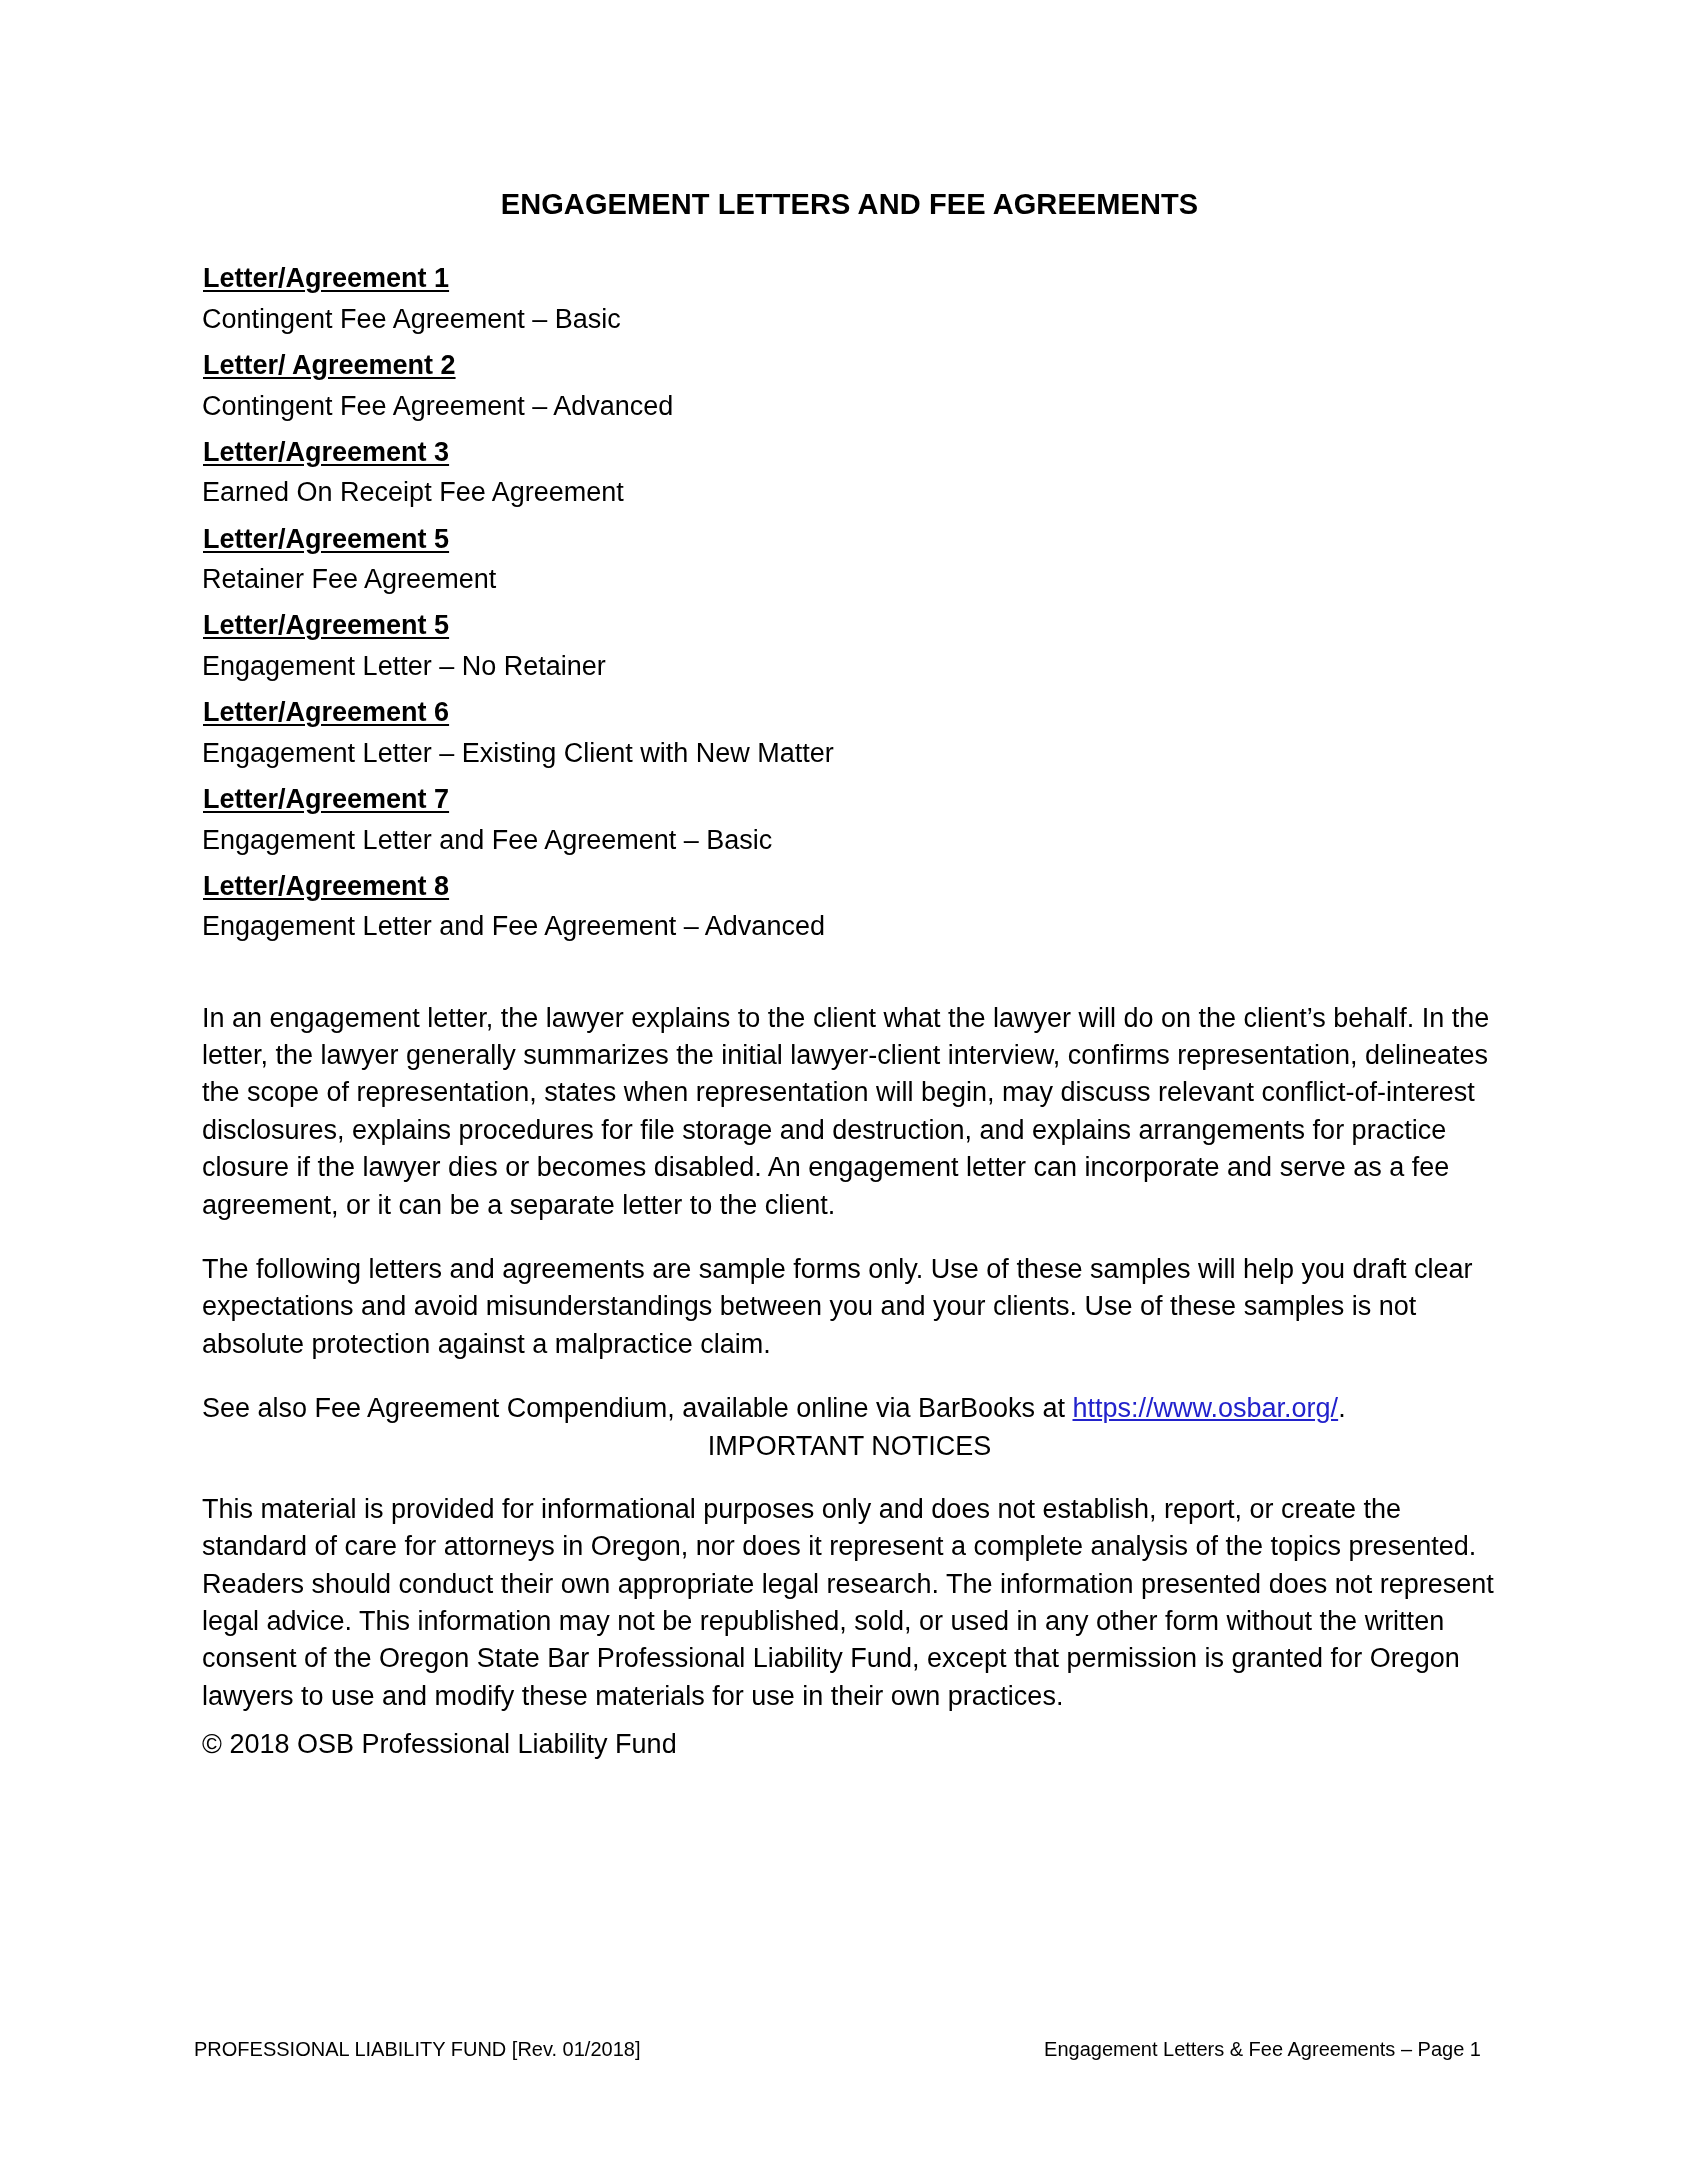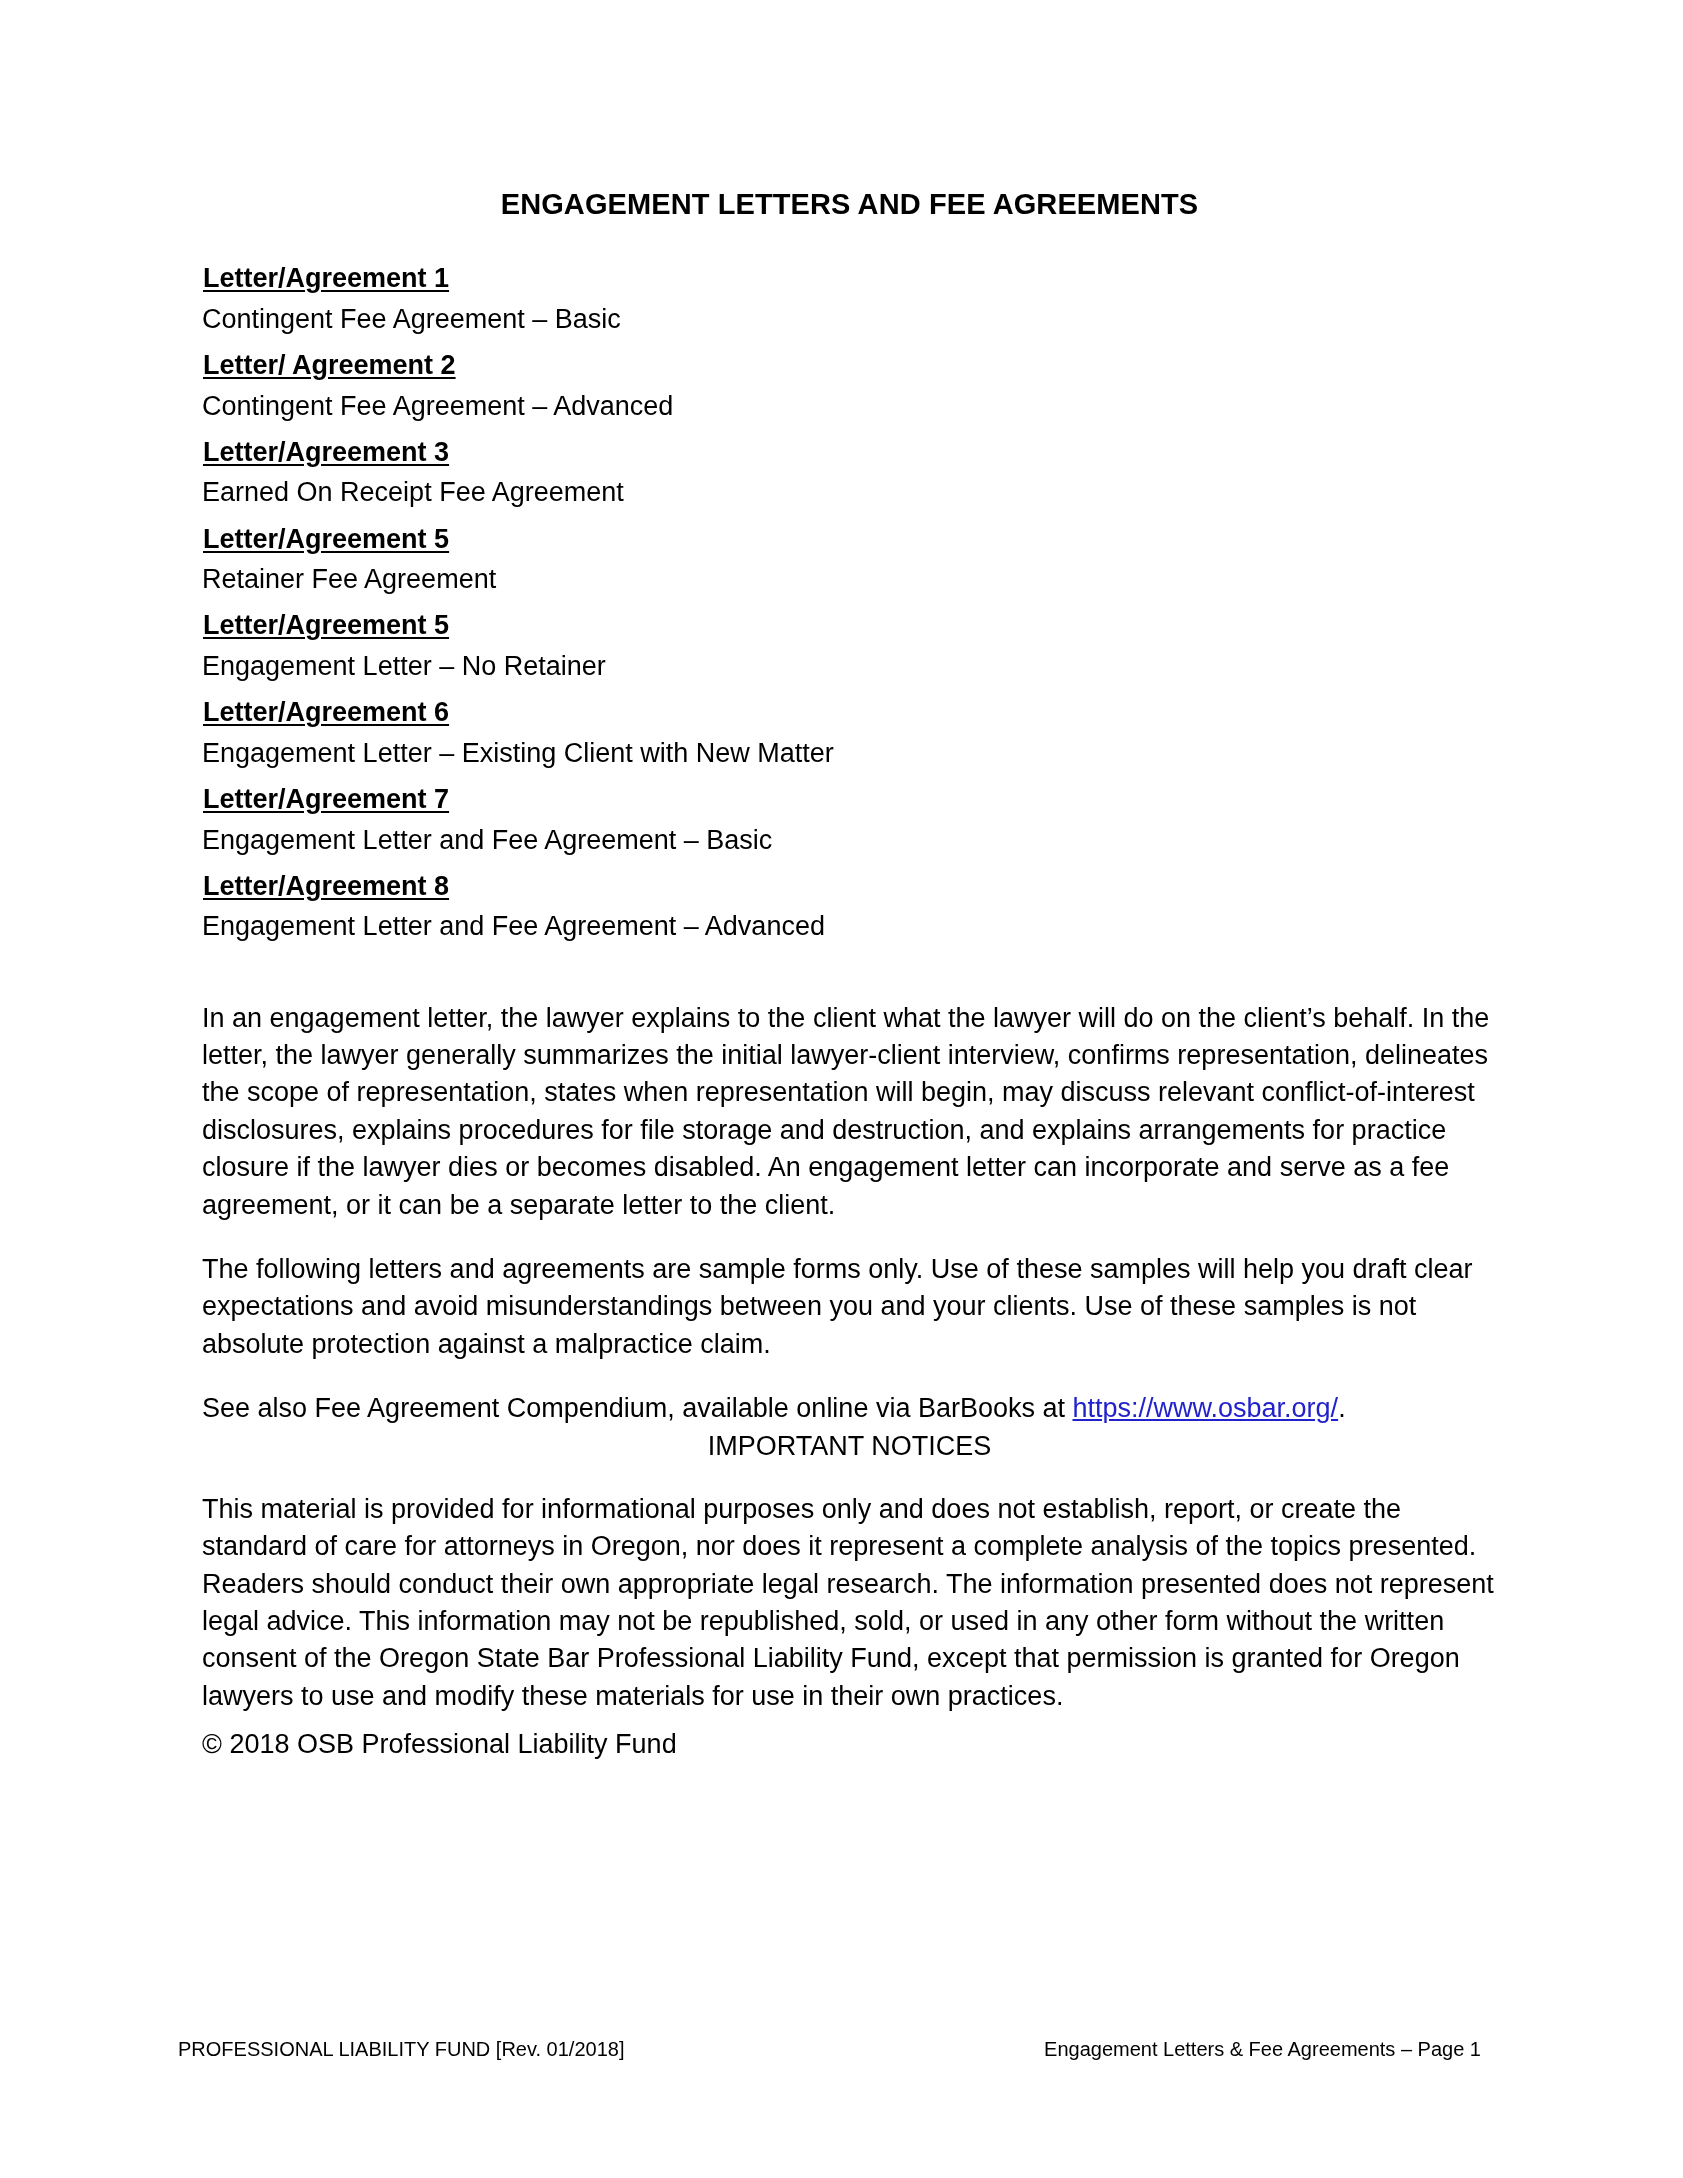--- a/index.html
+++ b/index.html
@@ -96,21 +96,21 @@
   .notice-block p.para { margin-bottom: 11px; }
   .notice-block .copyright {
     font-size: 27px;
     line-height: 1.385;
     margin: 0;
   }
 
   
   .footer {
     position: absolute;
-    left: 178px;
+    left: 194px;
     right: 194px;
     top: 2036px;
     display: flex;
     justify-content: space-between;
     align-items: baseline;
     font-size: 20px;
     line-height: 1.3;
   }
   .footer-left { text-align: left; }
   .footer-right { text-align: right; padding-right: 8px; }

